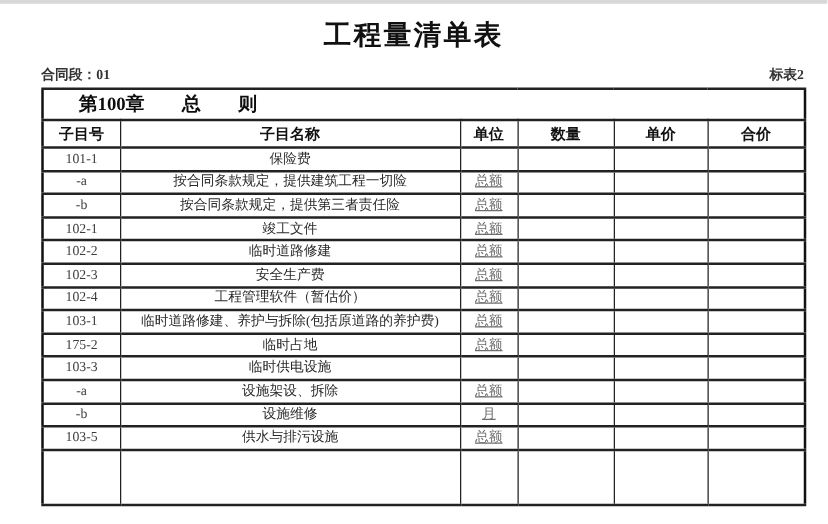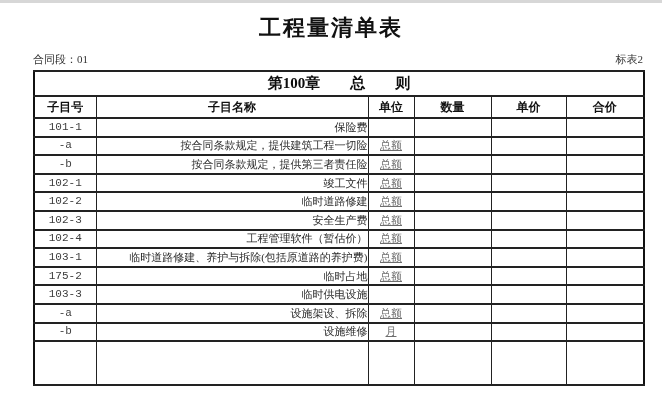--- a/index.html
+++ b/index.html
@@ -30,55 +30,57 @@
     color: #111111;
   }
   .meta-row {
     width: 610px;
     margin: 9px 0 3px 33px;
     display: flex;
     justify-content: space-between;
     align-items: flex-end;
     font-size: 11px;
     color: #333333;
+    font-weight: bold;
   }
   table.boq {
     margin-left: 33px;
     width: 610px;
     border-collapse: collapse;
     table-layout: fixed;
     border: 2.5px solid #111111;
   }
   table.boq th, table.boq td {
     border: 1px solid #222222;
     border-top-width: 2px;
     border-bottom-width: 2px;
     padding: 0;
     overflow: hidden;
     white-space: nowrap;
   }
   tr.chapter-row td {
     height: 23px;
-    text-align: center;
+    text-align: left;
     font-weight: bold;
     font-size: 15px;
     color: #0d0d0d;
+    padding-left: 28px;
   }
   tr.header-row th {
     height: 20px;
     font-size: 12px;
     font-weight: bold;
     text-align: center;
     color: #111111;
   }
   tbody.rows tr { height: 18.6px; }
   tbody.rows tr.tall { height: 44px; }
   tbody.rows td { font-size: 11px; line-height: 1; }
-  td.c-code  { text-align: center; color: #3c3c3c; font-family: Liberation Mono, monospace; }
-  td.c-name  { text-align: right; padding-left: 5px; color: #2a2a2a; }
+  td.c-code  { text-align: center; color: #3c3c3c; }
+  td.c-name  { text-align: center; padding-left: 5px; color: #2a2a2a; }
   td.c-unit  { text-align: center; color: #6e6e6e; text-decoration: underline; }
   td.c-quantity, td.c-unit-price, td.c-amount { text-align: right; }
 </style>
 </head>
 <body>
 
 <div class="top-strip"></div>
 
 <h1 class="title">工程量清单表</h1>
 
@@ -199,20 +201,28 @@
         <td class="c-amount"></td>
       </tr>
       <tr>
         <td class="c-code">-b</td>
         <td class="c-name">设施维修</td>
         <td class="c-unit">月</td>
         <td class="c-quantity"></td>
         <td class="c-unit-price"></td>
         <td class="c-amount"></td>
       </tr>
+      <tr>
+        <td class="c-code">103-5</td>
+        <td class="c-name">供水与排污设施</td>
+        <td class="c-unit">总额</td>
+        <td class="c-quantity"></td>
+        <td class="c-unit-price"></td>
+        <td class="c-amount"></td>
+      </tr>
       <tr class="tall">
         <td class="c-code"></td>
         <td class="c-name"></td>
         <td class="c-unit"></td>
         <td class="c-quantity"></td>
         <td class="c-unit-price"></td>
         <td class="c-amount"></td>
       </tr>
     </tbody>
 </table>

